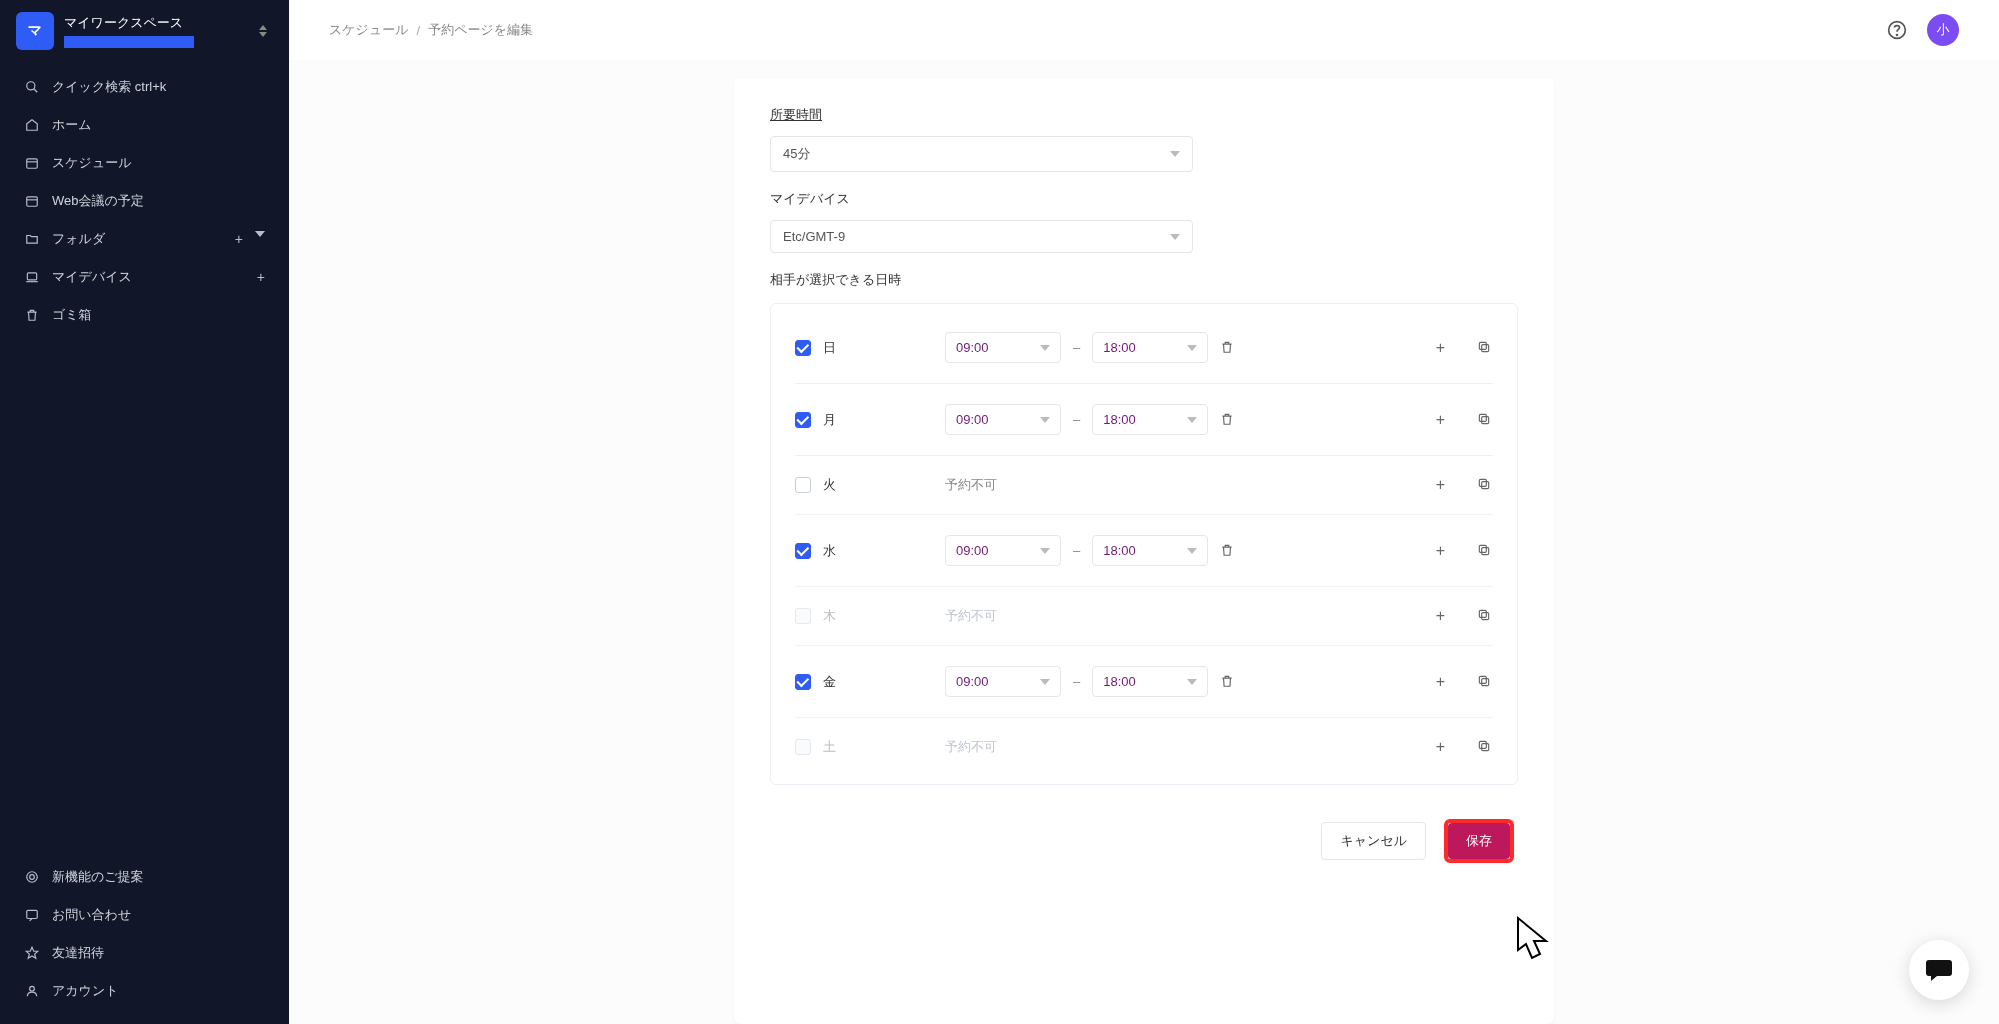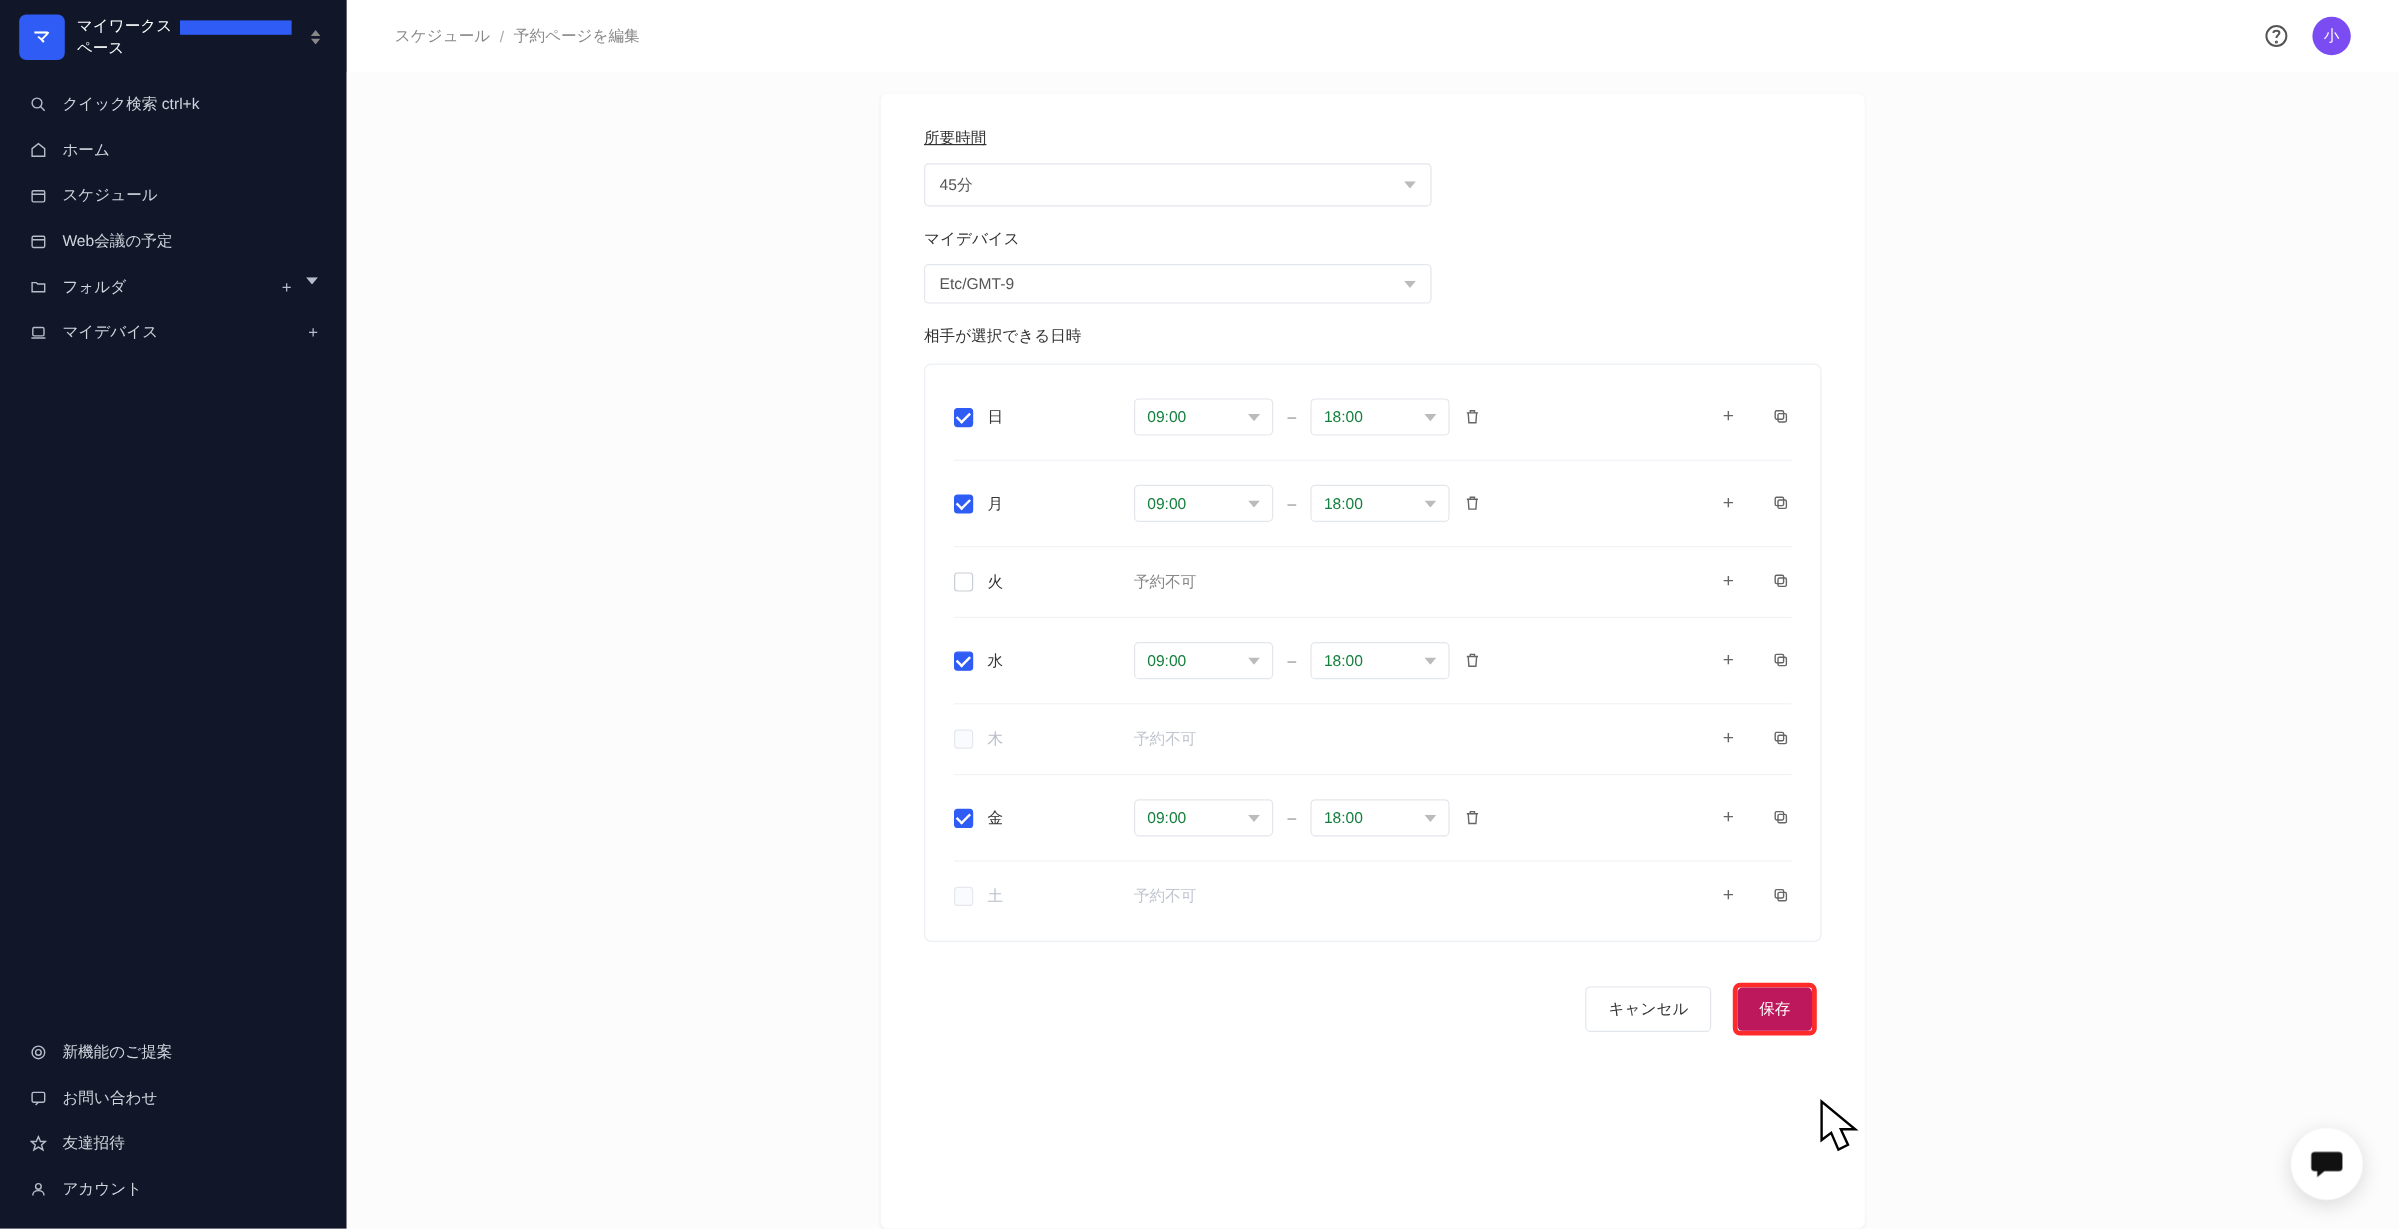--- a/index.html
+++ b/index.html
@@ -1,20 +1,20 @@
 <!DOCTYPE html>
 <html><head>
 <meta charset="utf-8">
 <style>
 * { box-sizing: border-box; margin: 0; padding: 0; }
 body { font-family: -apple-system, BlinkMacSystemFont, "Segoe UI", sans-serif; font-size: 13px; color: #333; background: #fff; width: 1999px; height: 1024px; overflow: hidden; display: flex; }
 .sidebar { width: 289px; background: #111729; color: #d0d4dc; display: flex; flex-direction: column; }
 .ws-header { display: flex; align-items: center; padding: 12px 16px; gap: 10px; }
 .ws-badge { width: 38px; height: 38px; background: #2f5cf4; border-radius: 6px; display: flex; align-items: center; justify-content: center; color: #fff; font-weight: 600; font-size: 14px; }
-.ws-info { flex: 1; display: flex; }
+.ws-info { flex: 1; display: flex; flex-direction: column; }
 .ws-name { font-size: 13px; color: #fff; }
 .ws-sub { margin-top: 4px; height: 12px; width: 130px; background: #2f5cf4; display: inline-block; }
 .ws-chev { color: #888; font-size: 10px; padding: 0 6px; display: flex; flex-direction: column; gap: 2px; align-items: center; }
 .nav-list { list-style: none; padding: 6px 0; }
 .nav-item { display: flex; align-items: center; padding: 10px 24px; gap: 12px; color: #d0d4dc; font-size: 13px; cursor: pointer; }
 .nav-icon { width: 16px; height: 16px; display: flex; align-items: center; justify-content: center; color: #b8bdc9; }
 .nav-label { flex: 1; }
 .nav-extra { color: #b8bdc9; font-size: 14px; display: flex; gap: 12px; }
 .sidebar-bottom { margin-top: auto; padding-bottom: 8px; }
 .main { flex: 1; display: flex; flex-direction: column; background: #fff; }
@@ -34,21 +34,21 @@
 .day-row { display: flex; align-items: center; padding: 20px 0; border-top: 1px solid #f0f2f5; }
 .day-row:first-child { border-top: none; }
 .day-check { display: flex; align-items: center; gap: 12px; width: 150px; }
 .chk { width: 16px; height: 16px; border: 1px solid #c9cdd6; border-radius: 3px; display: flex; align-items: center; justify-content: center; }
 .chk.on { background: #2f5cf4; border-color: #2f5cf4; }
 .chk.on::after { content: ""; width: 9px; height: 5px; border-left: 2px solid #fff; border-bottom: 2px solid #fff; transform: rotate(-45deg) translate(0,-1px); }
 .chk.dim { border-color: #e5e8ee; background: #fafbfc; }
 .day-name { font-size: 13px; color: #333; }
 .day-name.dim { color: #b9bec9; }
 .time-group { display: flex; align-items: center; gap: 12px; }
-.time-sel { width: 116px; border: 1px solid #e3e6eb; border-radius: 4px; padding: 7px 10px; font-size: 13px; color: #15803d; display: flex; align-items: center; }
+.time-sel { width: 116px; border: 1px solid #e3e6eb; border-radius: 4px; padding: 7px 10px; font-size: 13px; color: #701a75; display: flex; align-items: center; }
 .time-sel .chev { margin-left: auto; color: #bbb; font-size: 10px; }
 .dash { color: #888; }
 .trash { color: #888; width: 16px; height: 16px; }
 .unavail { font-size: 13px; color: #888; }
 .unavail.dim { color: #c0c5d0; }
 .row-actions { margin-left: auto; display: flex; align-items: center; gap: 32px; color: #666; }
 .row-actions .plus { font-size: 16px; }
 .row-actions .copy { width: 16px; height: 16px; }
 .footer { display: flex; justify-content: flex-end; gap: 18px; padding: 34px 4px 4px; align-items: center; }
 .btn-cancel { border: 1px solid #e3e6eb; background: #fff; border-radius: 4px; padding: 9px 18px; font-size: 13px; color: #333; }
@@ -135,20 +135,28 @@
         <svg width="14" height="14" viewBox="0 0 24 24" fill="none" stroke="currentColor" stroke-width="2">
             <rect x="4" y="5" width="16" height="12" rx="2"></rect>
             <line x1="2" y1="20" x2="22" y2="20"></line>
           </svg>
       </span>
       <span class="nav-label">マイデバイス</span>
       <span class="nav-extra">
           <span>+</span>
         </span>
     </li>
+    <li class="nav-item">
+      <span class="nav-icon">
+        <svg width="14" height="14" viewBox="0 0 24 24" fill="none" stroke="currentColor" stroke-width="2">
+            <path d="M4 7 H20 M9 7 V4 H15 V7 M6 7 L7 21 H17 L18 7"></path>
+          </svg>
+      </span>
+      <span class="nav-label">ゴミ箱</span>
+    </li>
   </ul>
 
   <div class="sidebar-bottom">
     <ul class="nav-list">
       <li class="nav-item">
         <span class="nav-icon">
           <svg width="14" height="14" viewBox="0 0 24 24" fill="none" stroke="currentColor" stroke-width="2">
               <circle cx="12" cy="12" r="9"></circle>
               <circle cx="12" cy="12" r="4"></circle>
             </svg>

